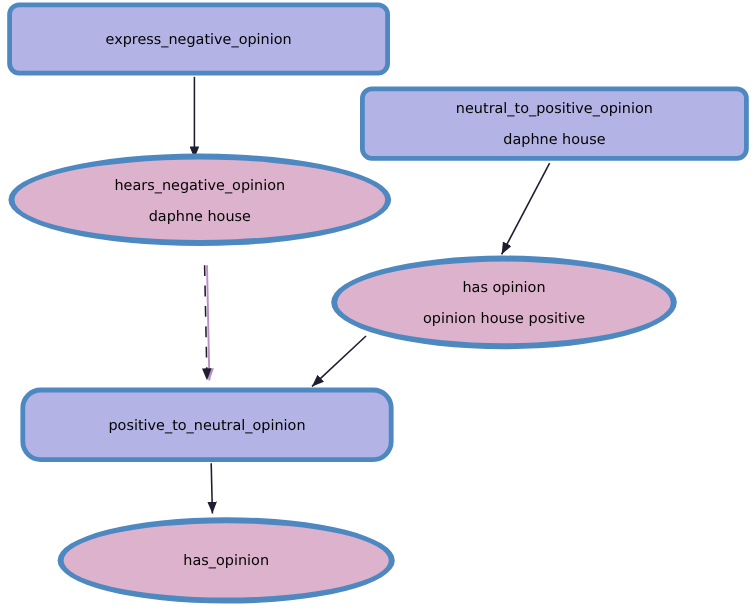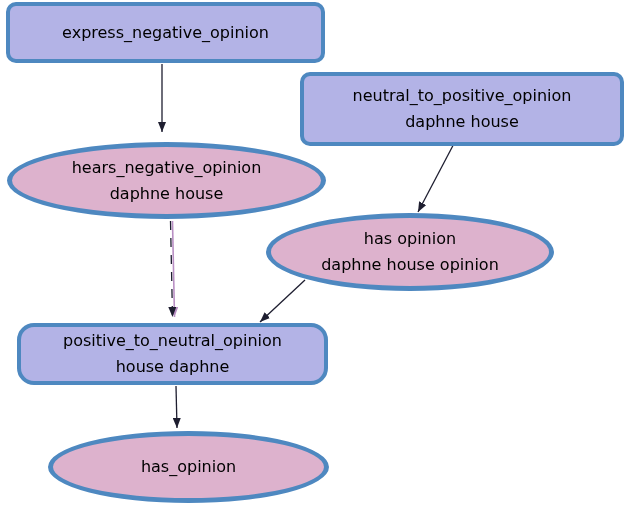--- a/index.html
+++ b/index.html
@@ -18,21 +18,21 @@
     pointer-events: none;
   }
   .node {
     position: absolute;
     box-sizing: border-box;
     display: flex;
     flex-direction: column;
     justify-content: center;
     align-items: center;
     text-align: center;
-    font-size: 16px;
+    font-size: 12px;
     line-height: 26px;
     color: #000000;
     white-space: nowrap;
   }
   .box {
     background: var(--box-fill, #b3b3e6);
     border: 4px solid var(--node-border, #4e88c0);
     border-radius: 10px;
   }
   .ellipse {
@@ -80,37 +80,36 @@
 
     <line class="edge-line" x1="305" y1="280" x2="260" y2="322" marker-end="url(#arrow-dark)"></line>
 
     <line class="edge-line" x1="176" y1="386" x2="177" y2="428" marker-end="url(#arrow-dark)"></line>
   </svg>
 
   <div class="node box" style="left:6px; top:2px; width:319px; height:61px;">
     <span>express_negative_opinion</span>
   </div>
 
-  <div class="node box" style="left:300px; top:72px; width:324px; height:74px;">
+  <div class="node box" style="left:300px; top:72px; width:324px; height:62px;">
     <span>neutral_to_positive_opinion</span>
     <span>daphne house</span>
   </div>
 
-  <div class="node ellipse" style="left:7px; top:142px; width:319px; height:77px;">
+  <div class="node ellipse" style="left:7px; top:128px; width:319px; height:77px;">
     <span>hears_negative_opinion</span>
     <span>daphne house</span>
   </div>
 
-  <div class="node ellipse" style="left:266px; top:213px; width:288px; height:78px;">
+  <div class="node ellipse" style="left:276px; top:213px; width:288px; height:78px;">
     <span>has opinion</span>
-    <span>daphne house opinion</span>
+    <span>opinion house positive</span>
   </div>
 
   <div class="node box" style="left:17px; top:323px; width:311px; height:62px;border-radius:17px;">
     <span>positive_to_neutral_opinion</span>
-    <span>house daphne</span>
   </div>
 
   <div class="node ellipse" style="left:48px; top:431px; width:281px; height:72px;text-align:center;">
     <span>has_opinion</span>
   </div>
 
 </div>
 
 </body></html>

